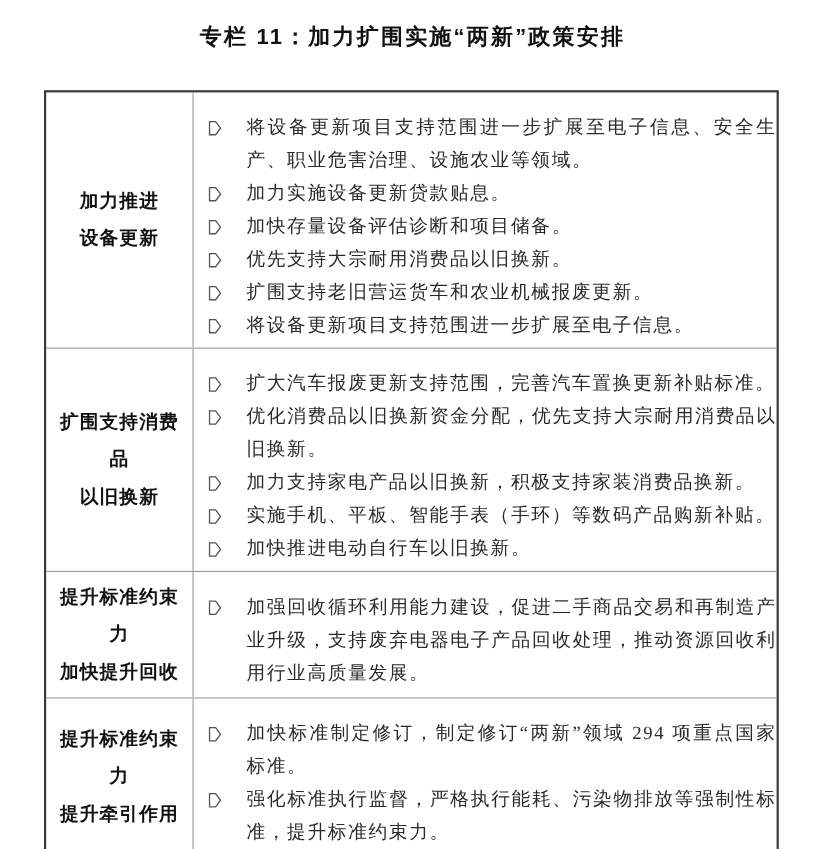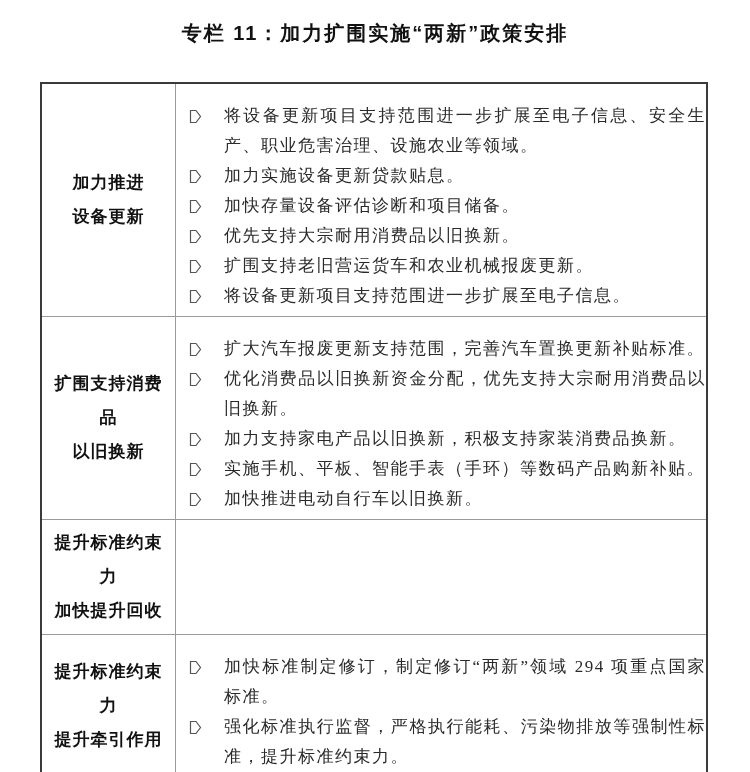--- a/index.html
+++ b/index.html
@@ -204,20 +204,30 @@
           <span class="item-text">加快推进电动自行车以旧换新。</span>
         </div>
       </div>
     </div>
 
     <div class="t-row">
       <div class="label-cell">
         <span>提升标准约束力</span>
         <span>加快提升回收</span>
       </div>
+      <div class="content-cell">
+        <div class="item">
+          <span class="bullet">
+              <svg width="14" height="17" viewBox="0 0 14 17">
+                <polygon points="2.5,2.5 8,2.5 12.5,8.5 8,14.5 2.5,14.5" fill="none" stroke="#555" stroke-width="1.2"></polygon>
+              </svg>
+            </span>
+          <span class="item-text">加强回收循环利用能力建设，促进二手商品交易和再制造产业升级，支持废弃电器电子产品回收处理，推动资源回收利用行业高质量发展。</span>
+        </div>
+      </div>
     </div>
 
     <div class="t-row">
       <div class="label-cell">
         <span>提升标准约束力</span>
         <span>提升牵引作用</span>
       </div>
       <div class="content-cell">
         <div class="item">
           <span class="bullet">

